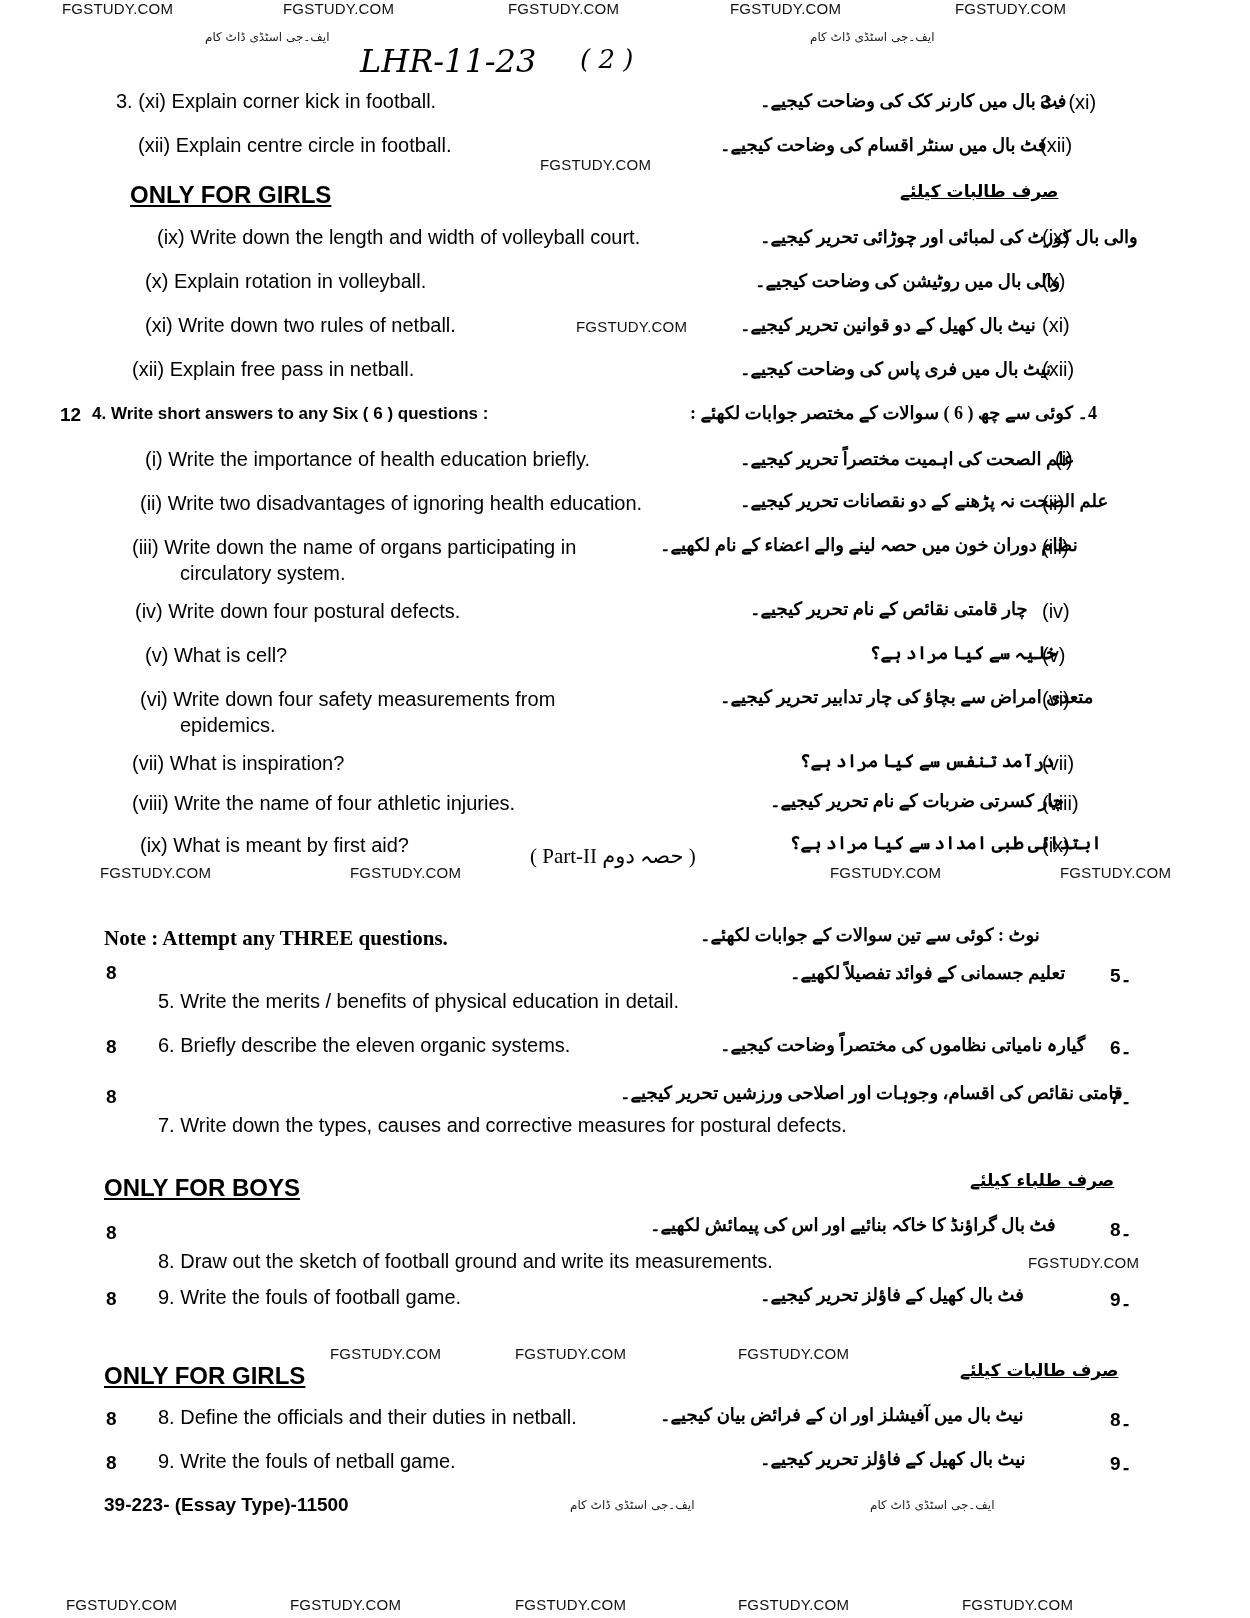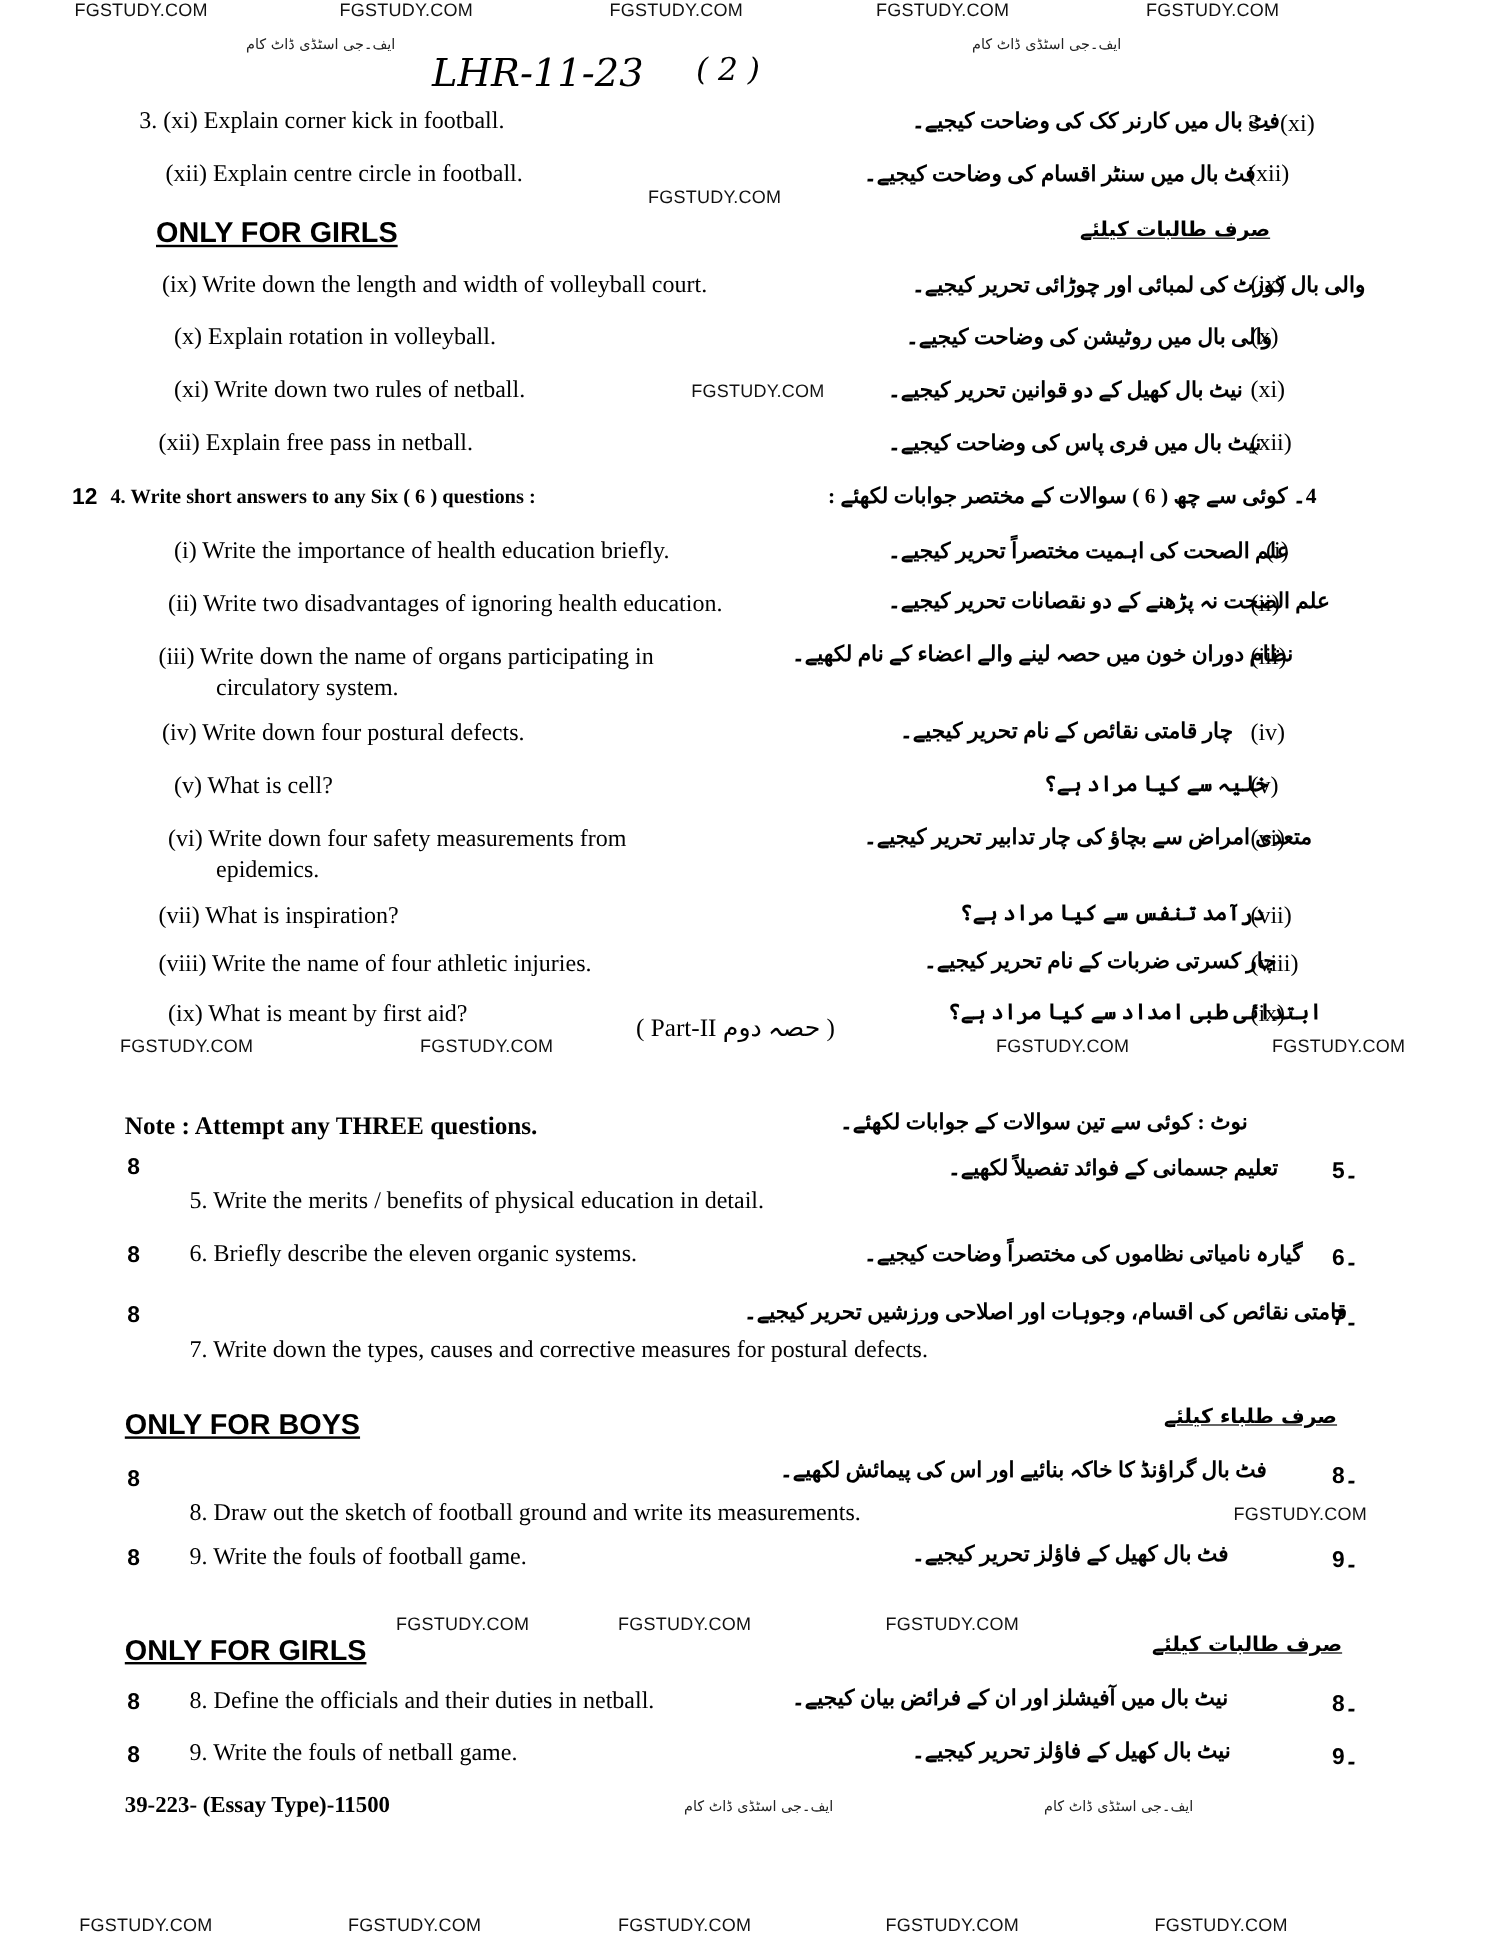--- a/index.html
+++ b/index.html
@@ -1,20 +1,20 @@
 <!DOCTYPE html>
 <html><head>
 <meta charset="utf-8">
 <style>
   html, body { margin:0; padding:0; background:#fff; }
   body { width:1250px; height:1618px; position:relative; overflow:hidden;
          font-family:"Liberation Sans", sans-serif; color:#000; }
   .wm { position:absolute; font-family:"Liberation Sans", sans-serif; font-size:15px; color:#111; letter-spacing:0.2px; }
   .wm-ur { position:absolute; font-family:"DejaVu Sans", sans-serif; font-size:12px; color:#222; direction:rtl; }
-  .en { position:absolute; font-family:Liberation Serif, serif; font-size:20px; white-space:nowrap; }
+  .en { position:absolute; font-family:Liberation Sans, sans-serif; font-size:20px; white-space:nowrap; }
   .ur { position:absolute; font-family:Liberation Serif, serif; font-size:18px; white-space:nowrap; direction:rtl; font-weight:bold; }
   .num { position:absolute; font-family:"Liberation Sans", sans-serif; font-size:19px; font-weight:bold; }
   .hdr { position:absolute; font-family:"Liberation Sans", sans-serif; font-size:24px; font-weight:bold; text-decoration:underline; }
   .urhdr { position:absolute; font-family:"DejaVu Sans", sans-serif; font-size:17px; font-weight:bold; text-decoration:underline; direction:rtl; }
   .serif { font-family:"Liberation Serif", serif; }
   .hand { position:absolute; font-family:"DejaVu Serif", serif; font-size:32px; font-style:italic; }
 </style>
 </head>
 <body>
 
@@ -34,21 +34,21 @@
 <span class="en" style="left:1040px;top:90px">3۔ (xi)</span>
 
 <span class="en" style="left:138px;top:134px">(xii)  Explain centre circle in football.</span>
 <span class="ur" style="left:720px;top:134px">فٹ بال میں سنٹر اقسام کی وضاحت کیجیے۔</span>
 <span class="en" style="left:1040px;top:134px">(xii)</span>
 <span class="wm" style="left:540px;top:156px">FGSTUDY.COM</span>
 
 <span class="hdr" style="left:130px;top:181px">ONLY FOR GIRLS</span>
 <span class="urhdr" style="left:900px;top:181px">صرف طالبات کیلئے</span>
 
-<span class="en" style="left:135px;top:226px">(ix)  Write down the length and width of volleyball court.</span>
+<span class="en" style="left:157px;top:226px">(ix)  Write down the length and width of volleyball court.</span>
 <span class="ur" style="left:760px;top:226px">والی بال کورٹ کی لمبائی اور چوڑائی تحریر کیجیے۔</span>
 <span class="en" style="left:1042px;top:226px">(ix)</span>
 
 <span class="en" style="left:145px;top:270px">(x)  Explain rotation in volleyball.</span>
 <span class="ur" style="left:755px;top:270px">والی بال میں روٹیشن کی وضاحت کیجیے۔</span>
 <span class="en" style="left:1042px;top:270px">(x)</span>
 
 <span class="en" style="left:145px;top:314px">(xi)  Write down two rules of netball.</span>
 <span class="wm" style="left:576px;top:318px">FGSTUDY.COM</span>
 <span class="ur" style="left:740px;top:314px">نیٹ بال کھیل کے دو قوانین تحریر کیجیے۔</span>

